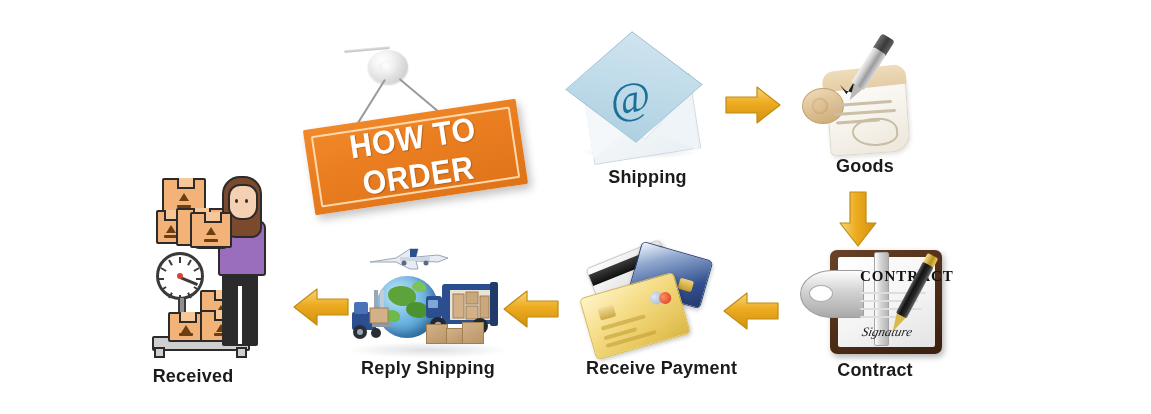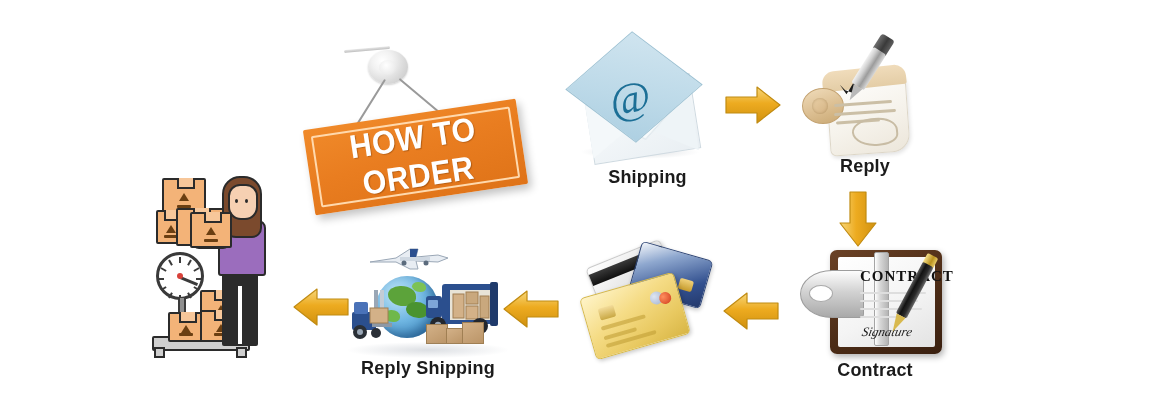--- a/index.html
+++ b/index.html
@@ -551,21 +551,21 @@
     <div class="scroll-check">
       <svg width="22" height="22" viewBox="0 0 22 22" aria-hidden="true">
         <path d="M2 8 L8 18 L20 1 L14 17 L7 14 Z" fill="#1a1a1a"></path>
       </svg>
     </div>
     <div class="pen-marker">
       <div class="pen-cap"></div>
       <div class="pen-body"></div>
       <div class="pen-tip"></div>
     </div>
-    <div class="node-label" style="top:108px;">Reply</div>
+    <div class="node-label" style="top:108px;">Goods</div>
   </div>
 
   <div class="arrow" style="left:838px; top:190px;">
     <svg width="40" height="58" viewBox="0 0 40 58" aria-hidden="true">
       <defs>
         <linearGradient id="agD" x1="0" y1="0" x2="1" y2="0">
           <stop offset="0%" stop-color="#f7d77a"></stop>
           <stop offset="45%" stop-color="#edab20"></stop>
           <stop offset="100%" stop-color="#d1910f"></stop>
         </linearGradient>
@@ -617,20 +617,21 @@
       <div class="chip"></div>
     </div>
     <div class="card card-gold">
       <div class="chip"></div>
       <div class="logo-dot2"></div>
       <div class="logo-dot"></div>
       <div class="emboss" style="left:12px; top:32px; width:46px;"></div>
       <div class="emboss" style="left:12px; top:42px; width:34px;"></div>
       <div class="emboss" style="left:12px; top:50px; width:52px;"></div>
     </div>
+    <div class="node-label" style="top:110px;">Receive Payment</div>
   </div>
 
   <div class="arrow" style="left:502px; top:288px;">
     <svg width="58" height="42" viewBox="0 0 58 42" aria-hidden="true">
       <defs>
         <linearGradient id="agL2" x1="0" y1="0" x2="0" y2="1">
           <stop offset="0%" stop-color="#f7d77a"></stop>
           <stop offset="45%" stop-color="#edab20"></stop>
           <stop offset="100%" stop-color="#d1910f"></stop>
         </linearGradient>
@@ -773,15 +774,16 @@
       <div class="person-eye" style="left:5px; top:13px;"></div>
       <div class="person-eye" style="left:15px; top:13px;"></div>
     </div>
     <div class="person-arm"></div>
     <div class="carton" style="left:34px; top:36px; width:38px; height:32px; z-index:5;">
       <div class="tape"></div>
         <div class="frag"></div>
         <div class="frag-base"></div>
     </div>
 
+    <div class="node-label" style="top:190px; left:-28px; width:130px;">Received</div>
   </div>
 
 </div>
 
 </body></html>

